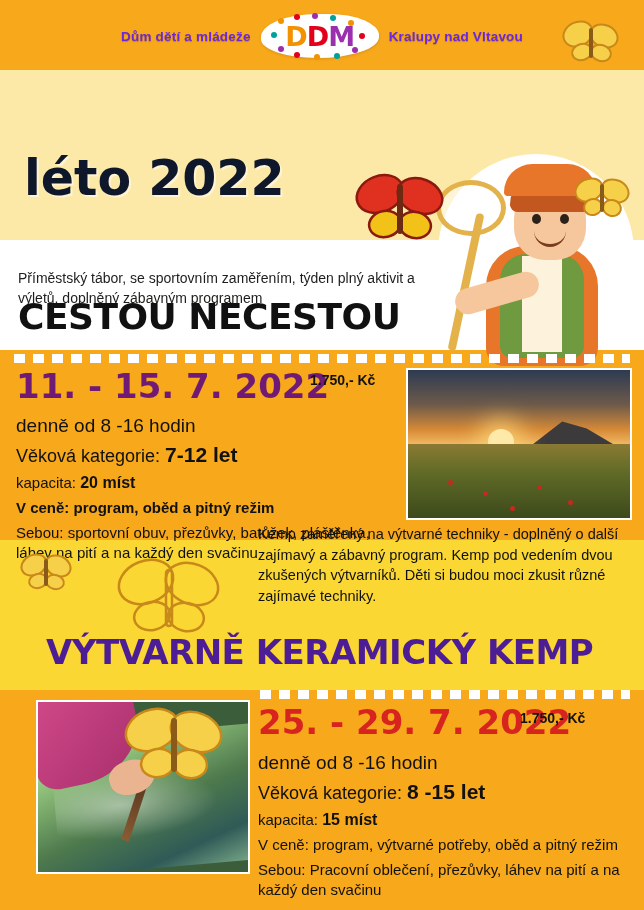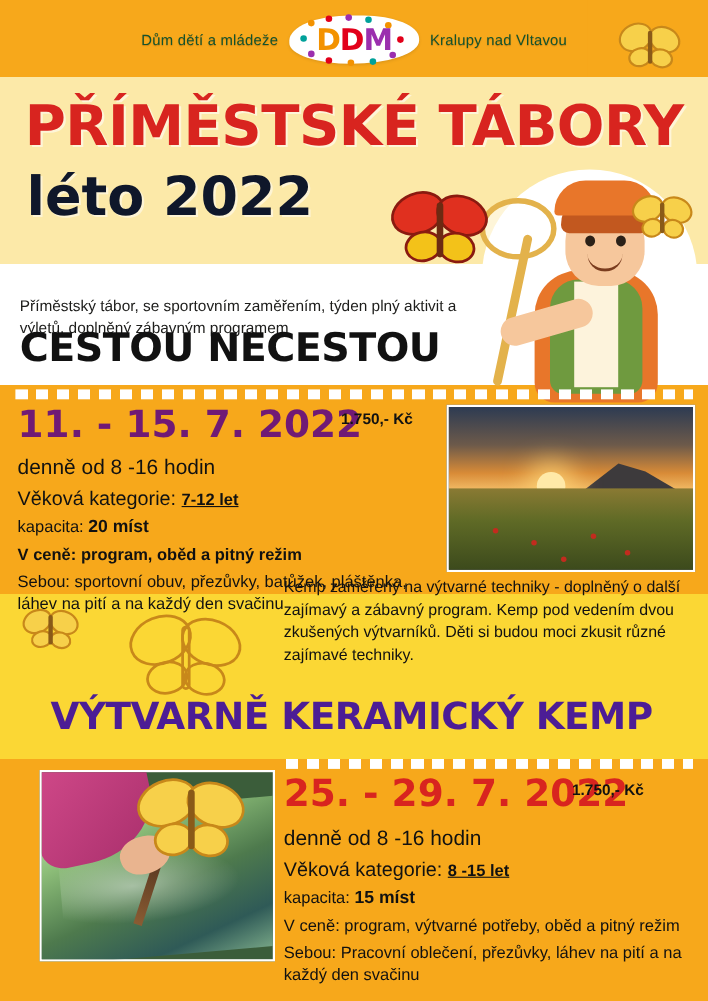--- a/index.html
+++ b/index.html
@@ -53,22 +53,22 @@
   
   .header-bar {
     position: absolute;
     left: 0; top: 0; width: 644px; height: 72px;
     display: flex;
     align-items: center;
     justify-content: center;
     gap: 10px;
   }
   .header-text {
-    color: #14532d;
-    font-weight: normal;
+    color: #6d28d9;
+    font-weight: bold;
     font-size: 13.5px;
     letter-spacing: 0.2px;
     text-shadow: 0 1px 1px rgba(120,60,0,.35);
   }
   .ddm-logo {
     position: relative;
     width: 118px;
     height: 52px;
     display: flex;
     align-items: center;
@@ -171,21 +171,21 @@
   .camp1-details {
     position: absolute;
     left: 16px; top: 415px;
     width: 390px;
     color: #111;
   }
   .line-big { font-size: 19px; margin-bottom: 6px; }
   .line-mid { font-size: 18px; margin-bottom: 5px; }
   .line-small { font-size: 15px; line-height: 1.34; }
   .bold { font-weight: bold; }
-  .age-val { font-weight: bold; font-size: 15px; text-decoration: underline; }
+  .age-val { font-weight: bold; font-size: 21px; }
 
   
   .photo1 {
     position: absolute;
     left: 406px; top: 368px;
     width: 222px; height: 148px;
     border: 2px solid #ffffff;
     overflow: hidden;
     background: #2b2f23;
   }
@@ -382,21 +382,20 @@
         <circle cx="14" cy="37" r="3" fill="#9b2fae"></circle>
         <circle cx="7" cy="23" r="3" fill="#00a19a"></circle>
       </svg>
       <div class="ddm-letters">
         <span>D</span><span>D</span><span>M</span>
       </div>
     </div>
     <div class="header-text">Kralupy nad Vltavou</div>
   </div>
 
-  <div class="title-main">PŘÍMĚSTSKÉ TÁBORY</div>
   <div class="title-sub">léto 2022</div>
 
   <div class="boy">
     <div class="circle"></div>
     <div class="net-ring"></div>
     <div class="net-handle"></div>
     <div class="body"></div>
     <div class="vest"></div>
     <div class="shirt"></div>
     <div class="arm"></div>

